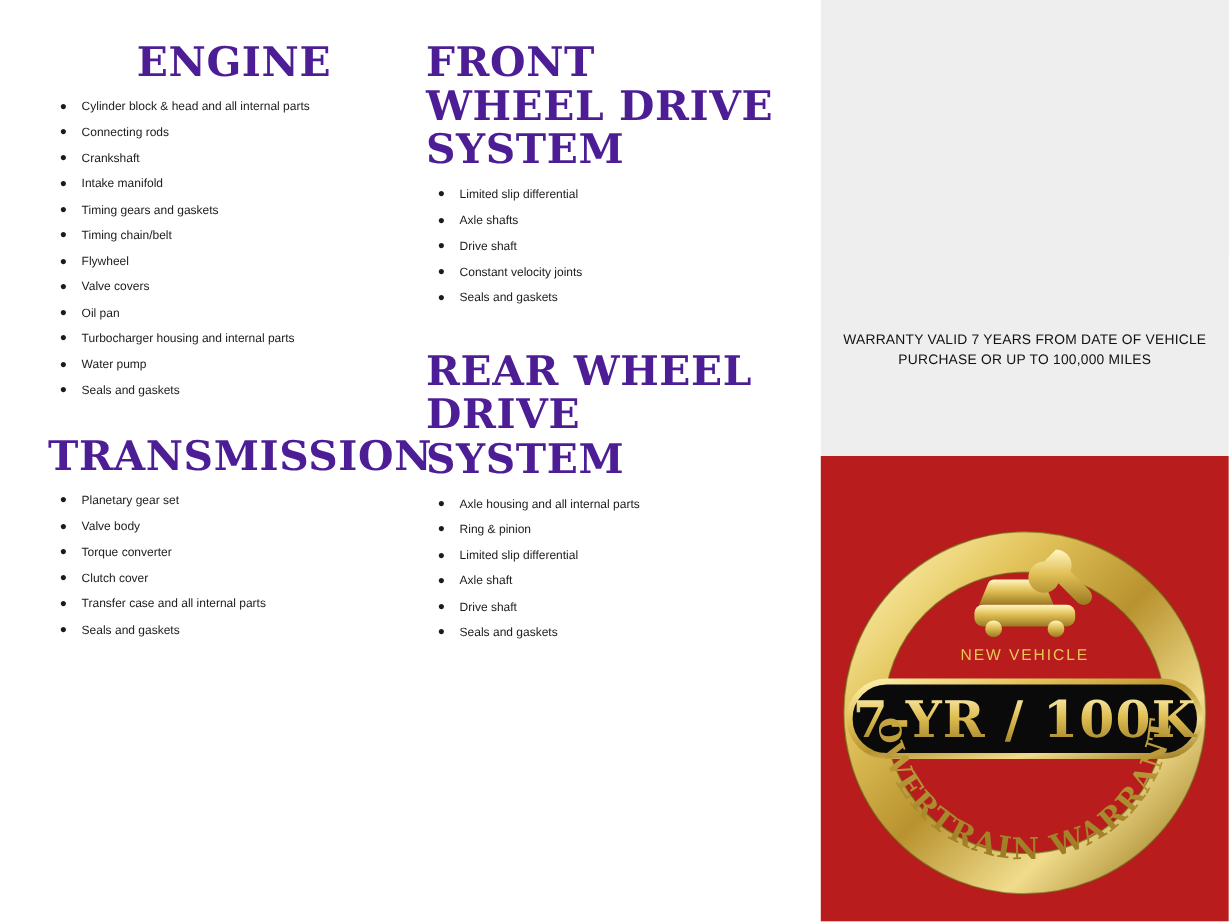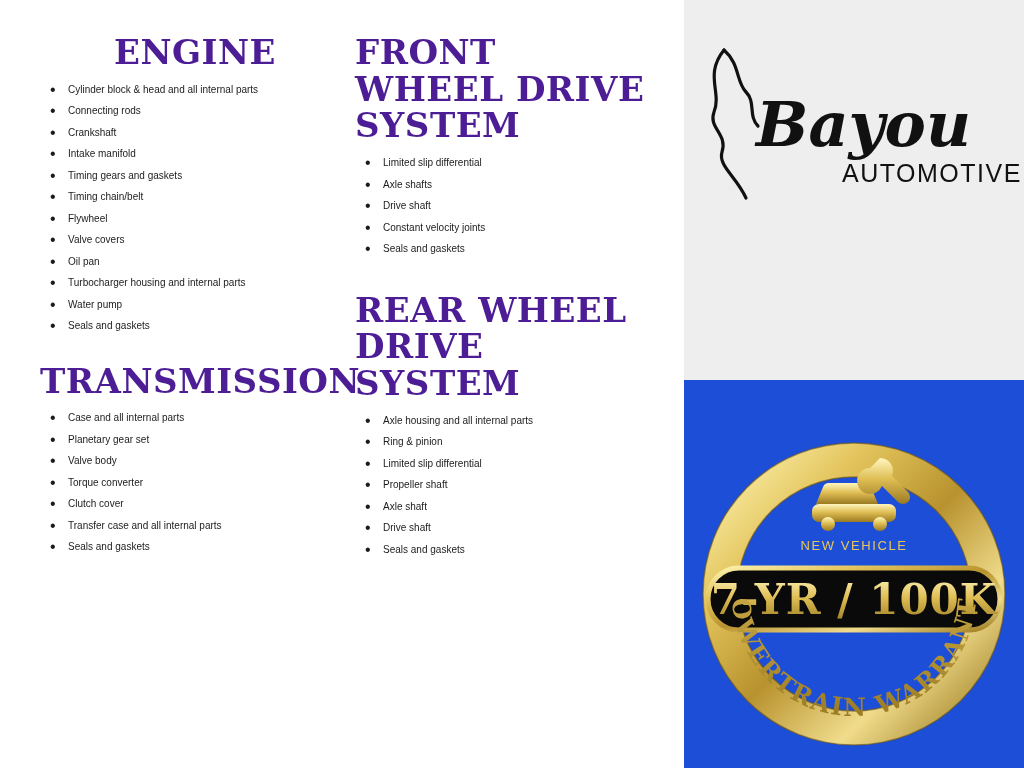--- a/index.html
+++ b/index.html
@@ -104,21 +104,21 @@
     text-align: center;
     font-size: 11.5px;
     letter-spacing: 0.2px;
     line-height: 16px;
     color: #111;
   }
 
   .badge-panel {
     position: relative;
     height: 388px;
-    background: #1d4ed8;
+    background: #b91c1c;
     width: 340px;
     overflow: hidden;
   }
   .badge-wrap {
     position: absolute;
     top: 2px;
     left: 0;
     width: 340px;
     height: 386px;
   }
@@ -146,21 +146,20 @@
           <li>Oil pan</li>
           <li>Turbocharger housing and internal parts</li>
           <li>Water pump</li>
           <li>Seals and gaskets</li>
         </ul>
       </div>
 
       <div class="section">
         <div class="section-title centered" id="transmission-title">TRANSMISSION</div>
         <ul class="items">
-          <li>Case and all internal parts</li>
           <li>Planetary gear set</li>
           <li>Valve body</li>
           <li>Torque converter</li>
           <li>Clutch cover</li>
           <li>Transfer case and all internal parts</li>
           <li>Seals and gaskets</li>
         </ul>
       </div>
 
     </div>
@@ -177,44 +176,34 @@
           <li>Seals and gaskets</li>
         </ul>
       </div>
 
       <div class="section">
         <div class="section-title" id="rwd-title">REAR WHEEL DRIVE SYSTEM</div>
         <ul class="items">
           <li>Axle housing and all internal parts</li>
           <li>Ring &amp; pinion</li>
           <li>Limited slip differential</li>
-          <li>Propeller shaft</li>
           <li>Axle shaft</li>
           <li>Drive shaft</li>
           <li>Seals and gaskets</li>
         </ul>
       </div>
 
     </div>
 
   </div>
 
   <div class="right">
 
     <div class="brand-panel">
-      <div class="logo-wrap">
-        <svg width="340" height="190" viewBox="0 0 340 190" xmlns="http://www.w3.org/2000/svg">
-
-          <path d="M40 20 C20 45, 38 62, 30 82 C24 98, 44 104, 38 122 C34 136, 52 146, 62 168" fill="none" stroke="#111" stroke-width="3.2" stroke-linecap="round"></path>
-          <path d="M40 20 C56 34, 52 52, 62 62 C72 72, 64 86, 74 96" fill="none" stroke="#111" stroke-width="3.2" stroke-linecap="round"></path>
-
-          <text x="72" y="116" font-family="DejaVu Serif, serif" font-size="62" font-style="italic" font-weight="bold" fill="#111">Bayou</text>
-          <text x="158" y="152" font-family="Liberation Sans, sans-serif" font-size="25" letter-spacing="1.5" fill="#111">AUTOMOTIVE</text>
-        </svg>
-      </div>
+      <div class="warranty-note">WARRANTY VALID 7 YEARS FROM DATE OF VEHICLE PURCHASE OR UP TO 100,000 MILES</div>
     </div>
 
     <div class="badge-panel">
       <div class="badge-wrap">
         <svg width="340" height="386" viewBox="0 0 340 386" xmlns="http://www.w3.org/2000/svg">
           <defs>
             <linearGradient id="goldgrad" x1="0" y1="0" x2="1" y2="1">
               <stop offset="0%" stop-color="#fdf3b0"></stop>
               <stop offset="25%" stop-color="#e3c45c"></stop>
               <stop offset="50%" stop-color="#b8922e"></stop>

